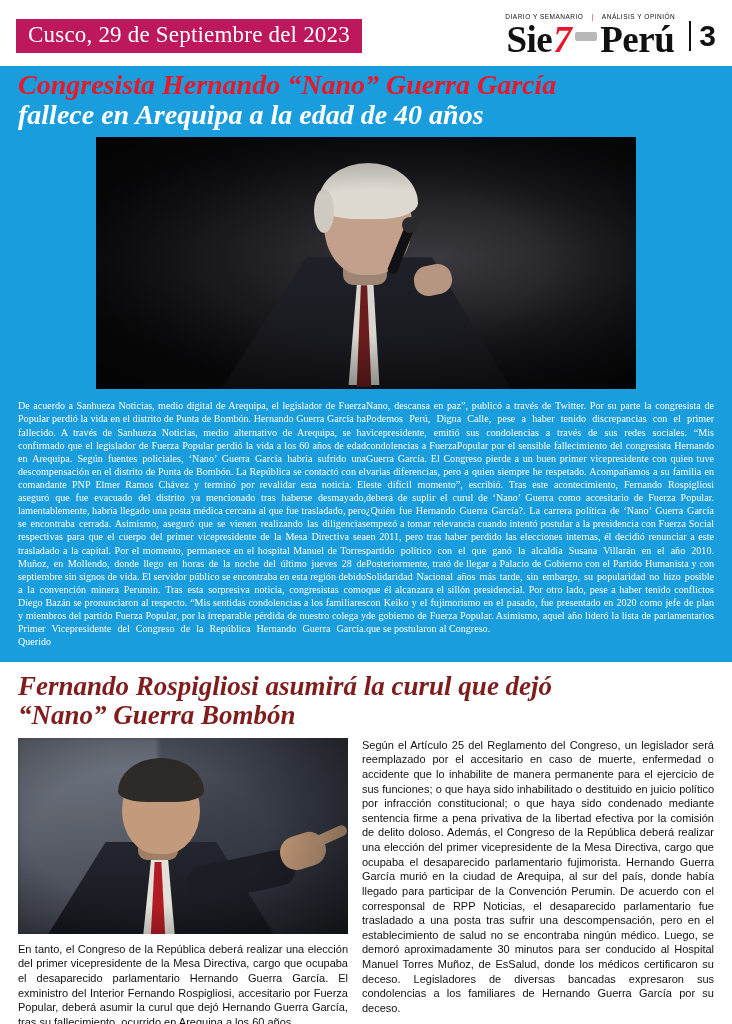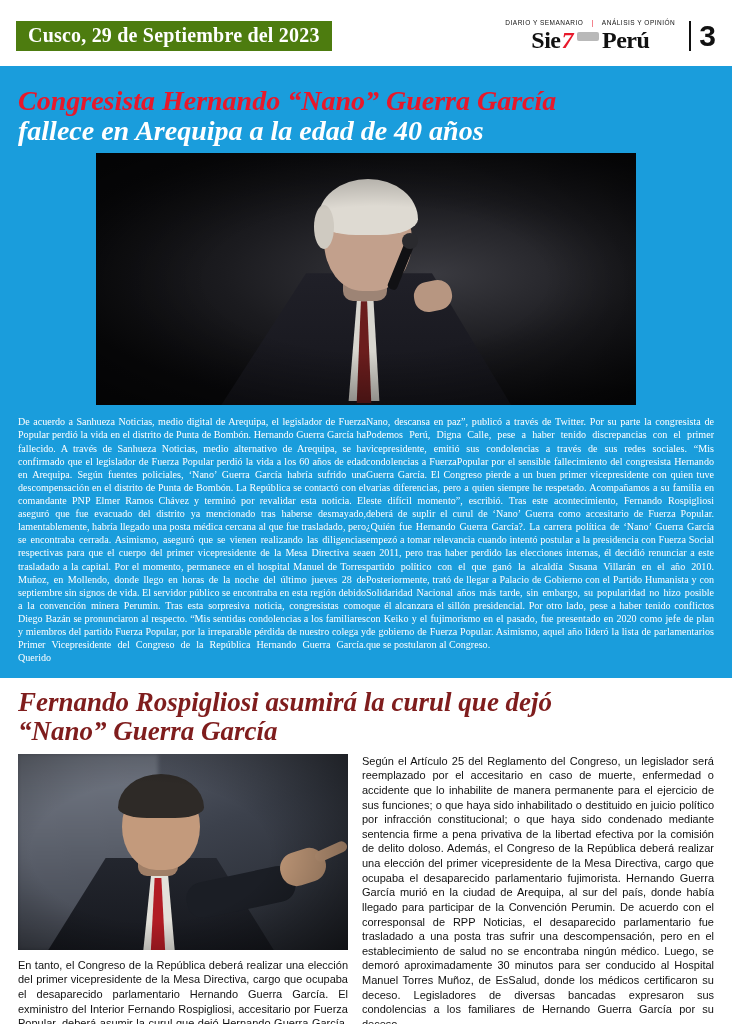--- a/index.html
+++ b/index.html
@@ -24,25 +24,25 @@
   
   .masthead {
     position: relative;
     height: 44px;
     margin: 14px 16px 0 16px;
     display: flex;
     align-items: center;
     justify-content: space-between;
   }
   .dateline {
-    background: #4d7c0f;
+    background: #be185d;
     color: #ffffff;
     font-family: "Liberation Serif", serif;
-    font-weight: bold;
-    font-size: 20px;
+    font-weight: normal;
+    font-size: 23px;
     letter-spacing: 0.2px;
     padding: 4px 12px 5px 12px;
     line-height: 1.05;
     white-space: nowrap;
   }
   .brand-block {
     display: flex;
     align-items: center;
     gap: 8px;
   }
@@ -61,21 +61,21 @@
     letter-spacing: 0.5px;
     color: #111111;
     margin-bottom: 1px;
   }
   .brand-top .sep {
     color: #e8182a;
   }
   .brand-name {
     font-family: "Liberation Serif", serif;
     font-weight: bold;
-    font-size: 24px;
+    font-size: 37px;
     letter-spacing: -0.5px;
     color: #111111;
     display: flex;
     align-items: center;
     line-height: 1;
   }
   .brand-name .seven {
     color: #e8182a;
     font-style: italic;
     padding: 0 1px;
@@ -102,21 +102,21 @@
     padding-left: 8px;
     margin-left: 6px;
     line-height: 1;
   }
 
   
   .story-blue {
     position: relative;
     margin: 8px 0 0 0;
     background: #1a9ddc;
-    padding: 20px 18px 14px 18px;
+    padding: 4px 18px 14px 18px;
     box-sizing: border-box;
   }
   .headline-red-white {
     font-family: "Liberation Serif", serif;
     font-weight: bold;
     font-style: italic;
     font-size: 28px;
     line-height: 1.06;
     color: #ffffff;
     margin: 0 0 8px 0;
@@ -463,21 +463,21 @@
 ¿Quién fue Hernando Guerra García?. La carrera política de ‘Nano’ Guerra García empezó a tomar relevancia cuando intentó postular a la presidencia con Fuerza Social en 2011, pero tras haber perdido las elecciones internas, él decidió renunciar a este partido político con el que ganó la alcaldía Susana Villarán en el año 2010. Posteriormente, trató de llegar a Palacio de Gobierno con el Partido Humanista y con Solidaridad Nacional años más tarde, sin embargo, su popularidad no hizo posible que él alcanzara el sillón presidencial. Por otro lado, pese a haber tenido conflictos con Keiko y el fujimorismo en el pasado, fue presentado en 2020 como jefe de plan de gobierno de Fuerza Popular. Asimismo, aquel año lideró la lista de parlamentarios que se postularon al Congreso.</p>
       </div>
     </div>
   </div>
 
   <div class="story-white">
 
     <h2 class="headline-2">
       <span>Fernando Rospigliosi asumirá la curul que dejó</span>
       <br>
-      <span>“Nano” Guerra García</span>
+      <span>“Nano” Guerra Bombón</span>
     </h2>
 
     <div class="story2-grid">
       <div class="story2-left">
 
         <div class="photo-2">
           <div class="p2-bg"></div>
           <div class="p2-blur"></div>
           <div class="p2-suit"></div>
           <div class="p2-shirt"></div>

